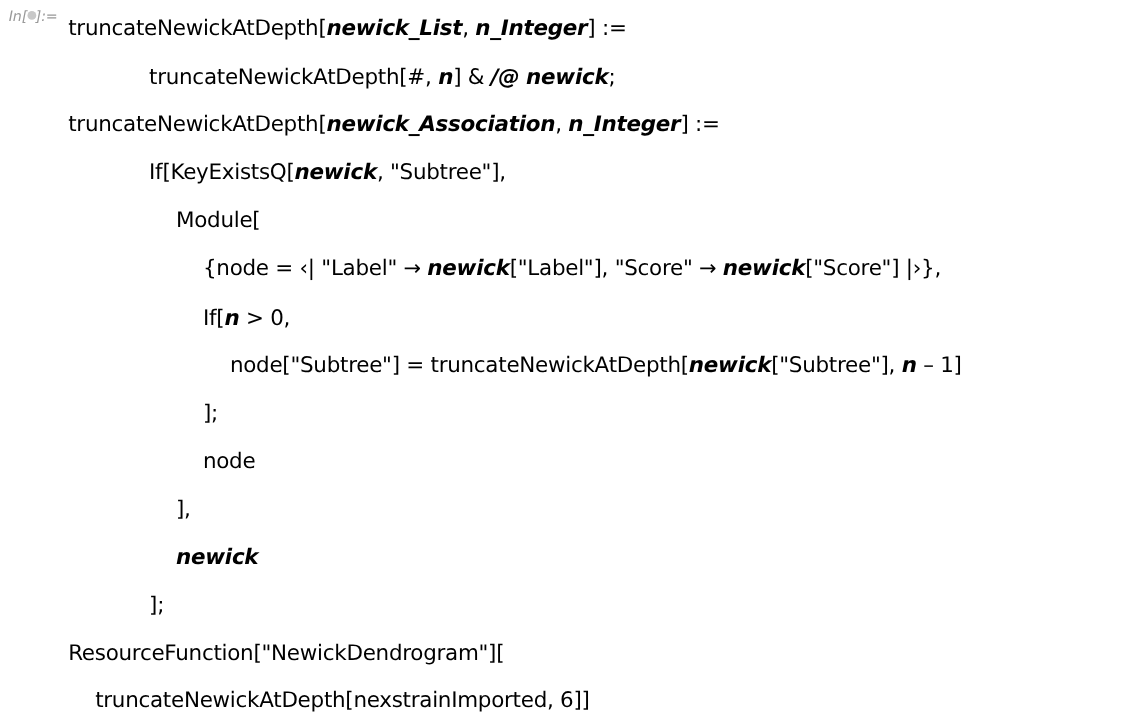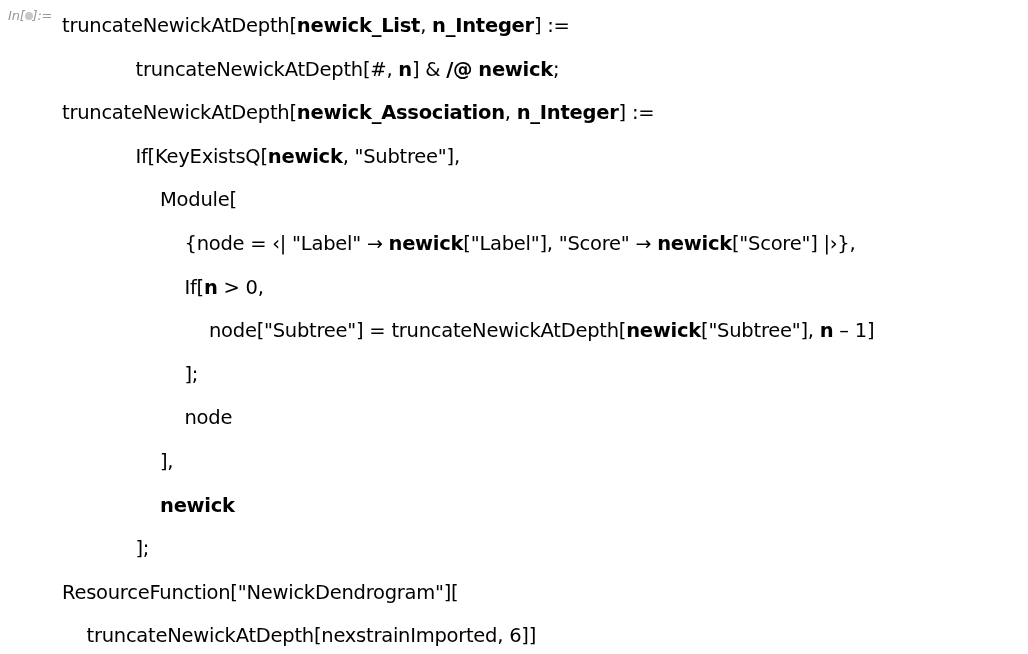--- a/index.html
+++ b/index.html
@@ -62,20 +62,21 @@
     color: #000000;
     line-height: 43.6px;
     white-space: pre;
     letter-spacing: -0.25px;
   }
   .code .ln {
     display: block;
     white-space: pre;
   }
   .it {
+    font-style: italic;
     font-weight: bold;
   }
   .sym {
     font-weight: normal;
     font-style: normal;
   }
   .arrow {
     font-weight: normal;
     font-size: 19px;
   }

